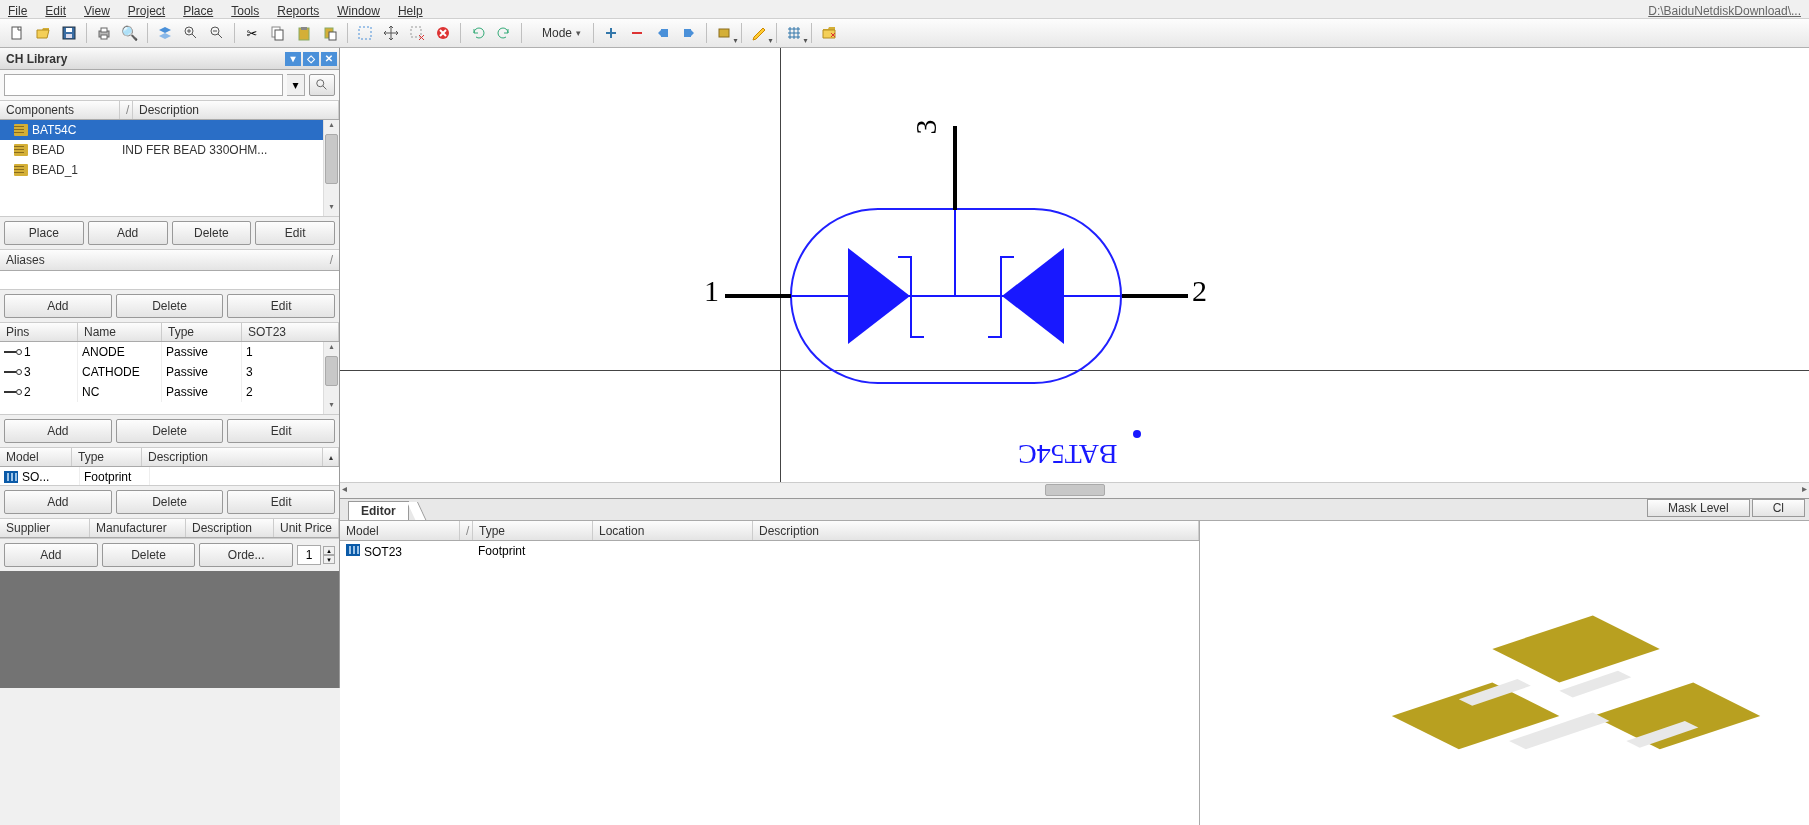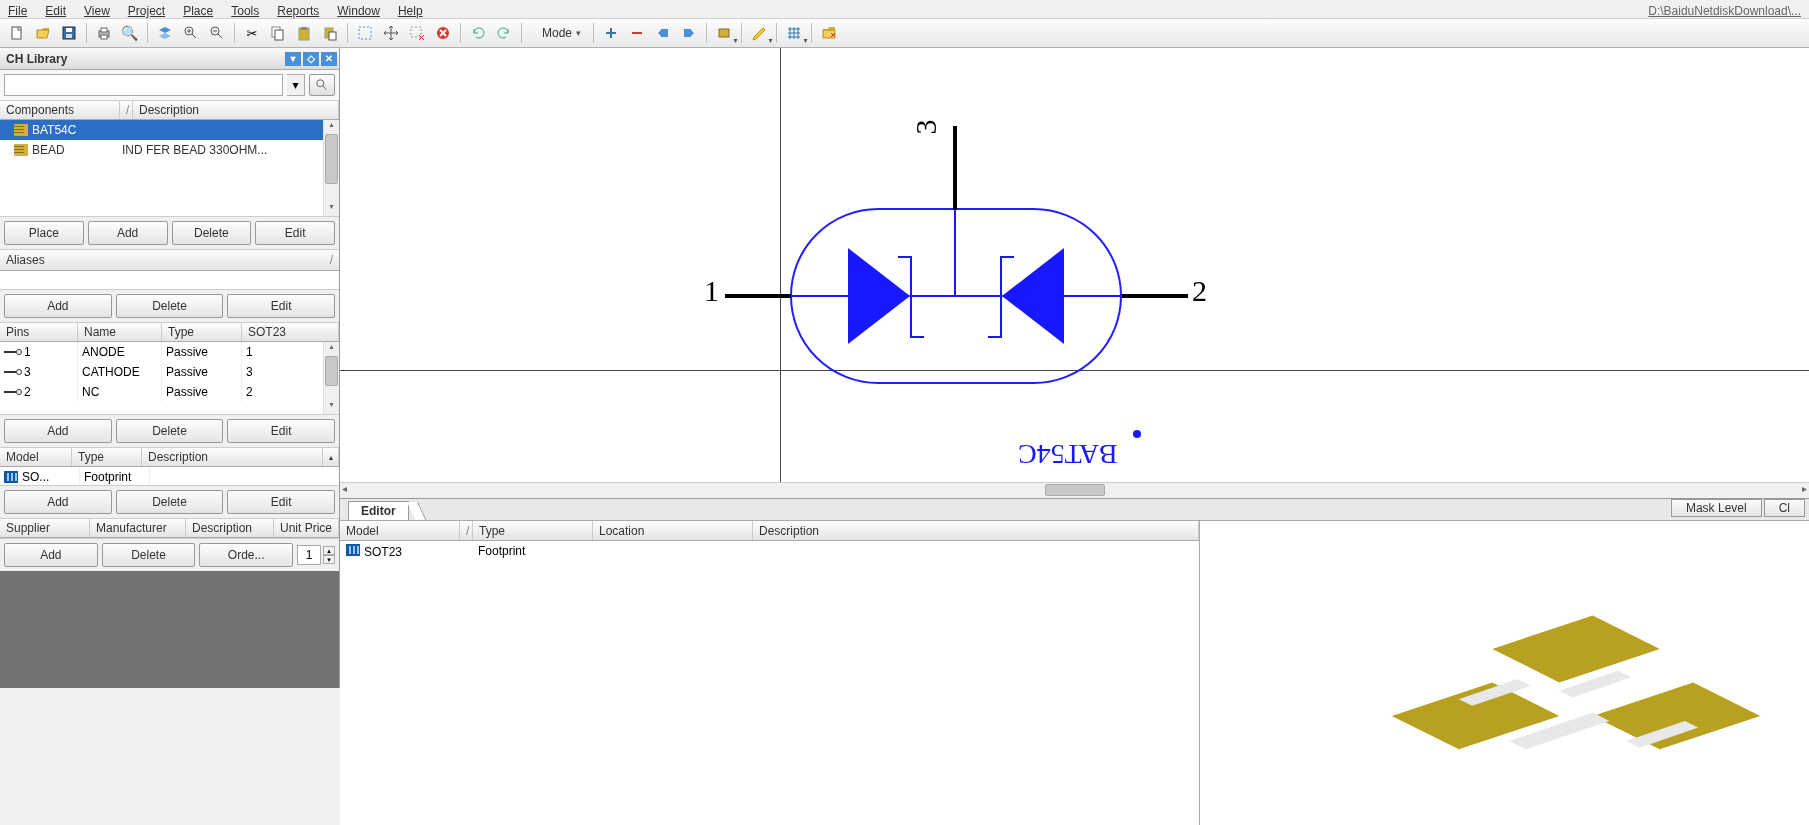--- a/index.html
+++ b/index.html
@@ -97,21 +97,21 @@
 .hscroll::before { content:"◂"; position:absolute; left:2px; top:0; font-size:10px; color:#666; }
 .hscroll::after { content:"▸"; position:absolute; right:2px; top:0; font-size:10px; color:#666; }
 .hscroll .thumb { position:absolute; left:50%; top:1px; width:60px; height:12px; background:#c8c8c8; border:1px solid #aaa; border-radius:2px; transform:translateX(-50%); }
 
 
 .bottom-panel { position: absolute; left: 340px; top: 498px; right: 0; bottom: 0; background: #f8f8f8; display: flex; flex-direction: column; border-top: 1px solid #999; }
 .editor-tabs { height: 22px; display: flex; align-items: flex-end; padding-left: 8px; position: relative; background: #e8e8e8; border-bottom: 1px solid #aaa; }
 .editor-tab { background: #fff; border: 1px solid #999; border-bottom: none; padding: 2px 12px; font-weight: bold; color: #333; position: relative; }
 .editor-tab::after { content:""; position:absolute; right:-10px; top:0; bottom:0; width:10px; background:#fff; border-right:1px solid #999; transform: skewX(25deg); transform-origin: top; }
 .mask-btns { position: absolute; right: 4px; top: 0; display: flex; gap: 2px; }
-.mask-btns span { border: 1px solid #999; background: linear-gradient(#fdfdfd,#e4e4e4); padding: 1px 14px; font-size: 12px; color: #333; }
+.mask-btns span { border: 1px solid #999; background: linear-gradient(#fdfdfd,#e4e4e4); padding: 1px 20px; font-size: 12px; color: #333; }
 .model-grid { display: flex; flex: 1; }
 .model-list { flex: 0 0 860px; background: #fff; border-right: 1px solid #aaa; }
 .model-header { display: flex; background: linear-gradient(#fdfdfd,#e4e4e4); border-bottom: 1px solid #aaa; height: 20px; }
 .model-header .mc { border-right: 1px solid #ccc; padding: 0 6px; display: flex; align-items: center; color: #333; }
 .model-row { display: flex; height: 20px; align-items: center; }
 .model-row .mc { padding: 0 6px; }
 .fp-icon { display: inline-block; width: 14px; height: 12px; background: #0a5aa8; margin-right: 4px; position: relative; }
 .fp-icon::before { content:""; position:absolute; inset: 2px 1px; background: repeating-linear-gradient(90deg,#0a5aa8 0 2px,#9dc4e8 2px 4px); }
 
 .preview-3d { flex: 1; background: #fff; position: relative; }
@@ -323,20 +323,25 @@
   <div class="grid-body" style="height:96px">
     <div class="comp-row sel">
         <span class="comp-icon"></span>
         <span style="width:90px">BAT54C</span>
         <span></span>
       </div>
     <div class="comp-row">
         <span class="comp-icon"></span>
         <span style="width:90px">BEAD</span>
         <span>IND FER BEAD 330OHM...</span>
+      </div>
+    <div class="comp-row">
+        <span class="comp-icon"></span>
+        <span style="width:90px">BEAD_1</span>
+        <span></span>
       </div>
     <div class="scrollbar-v">
         <div class="thumb"></div>
       </div>
   </div>
   <div class="btn-row">
     <button>Place</button>
     <button>Add</button>
     <button>Delete</button>
     <button>Edit</button>

